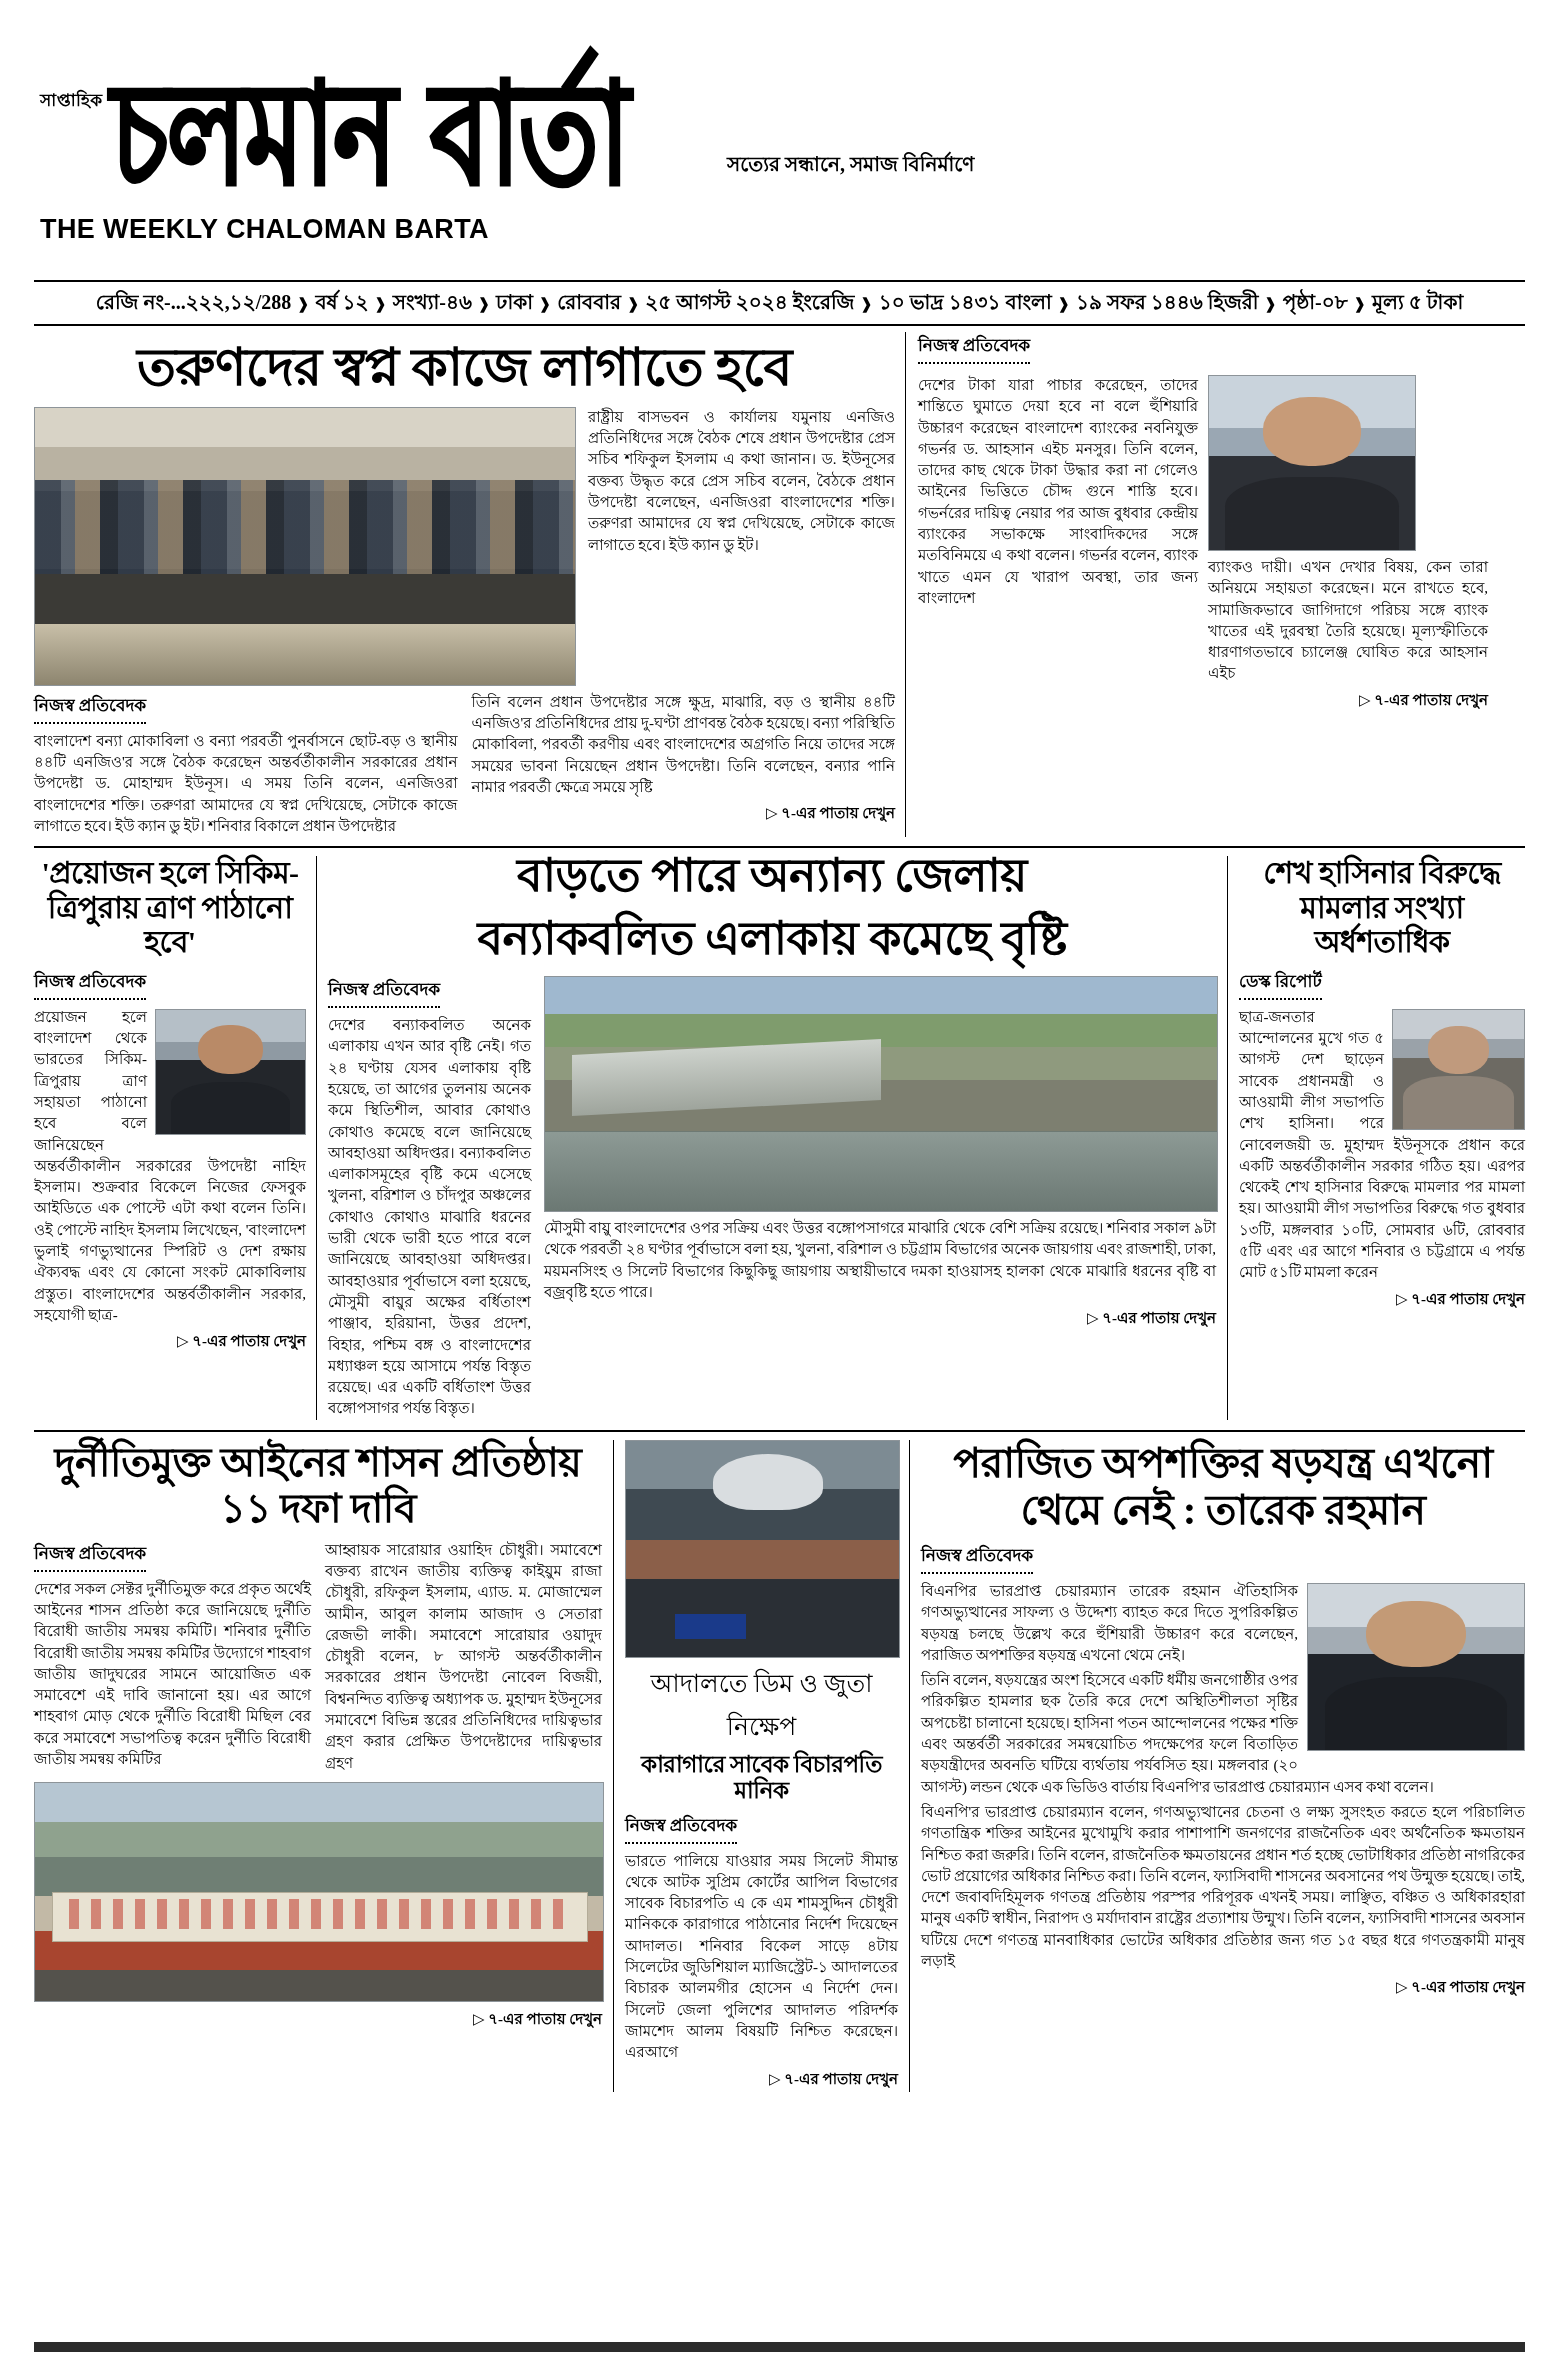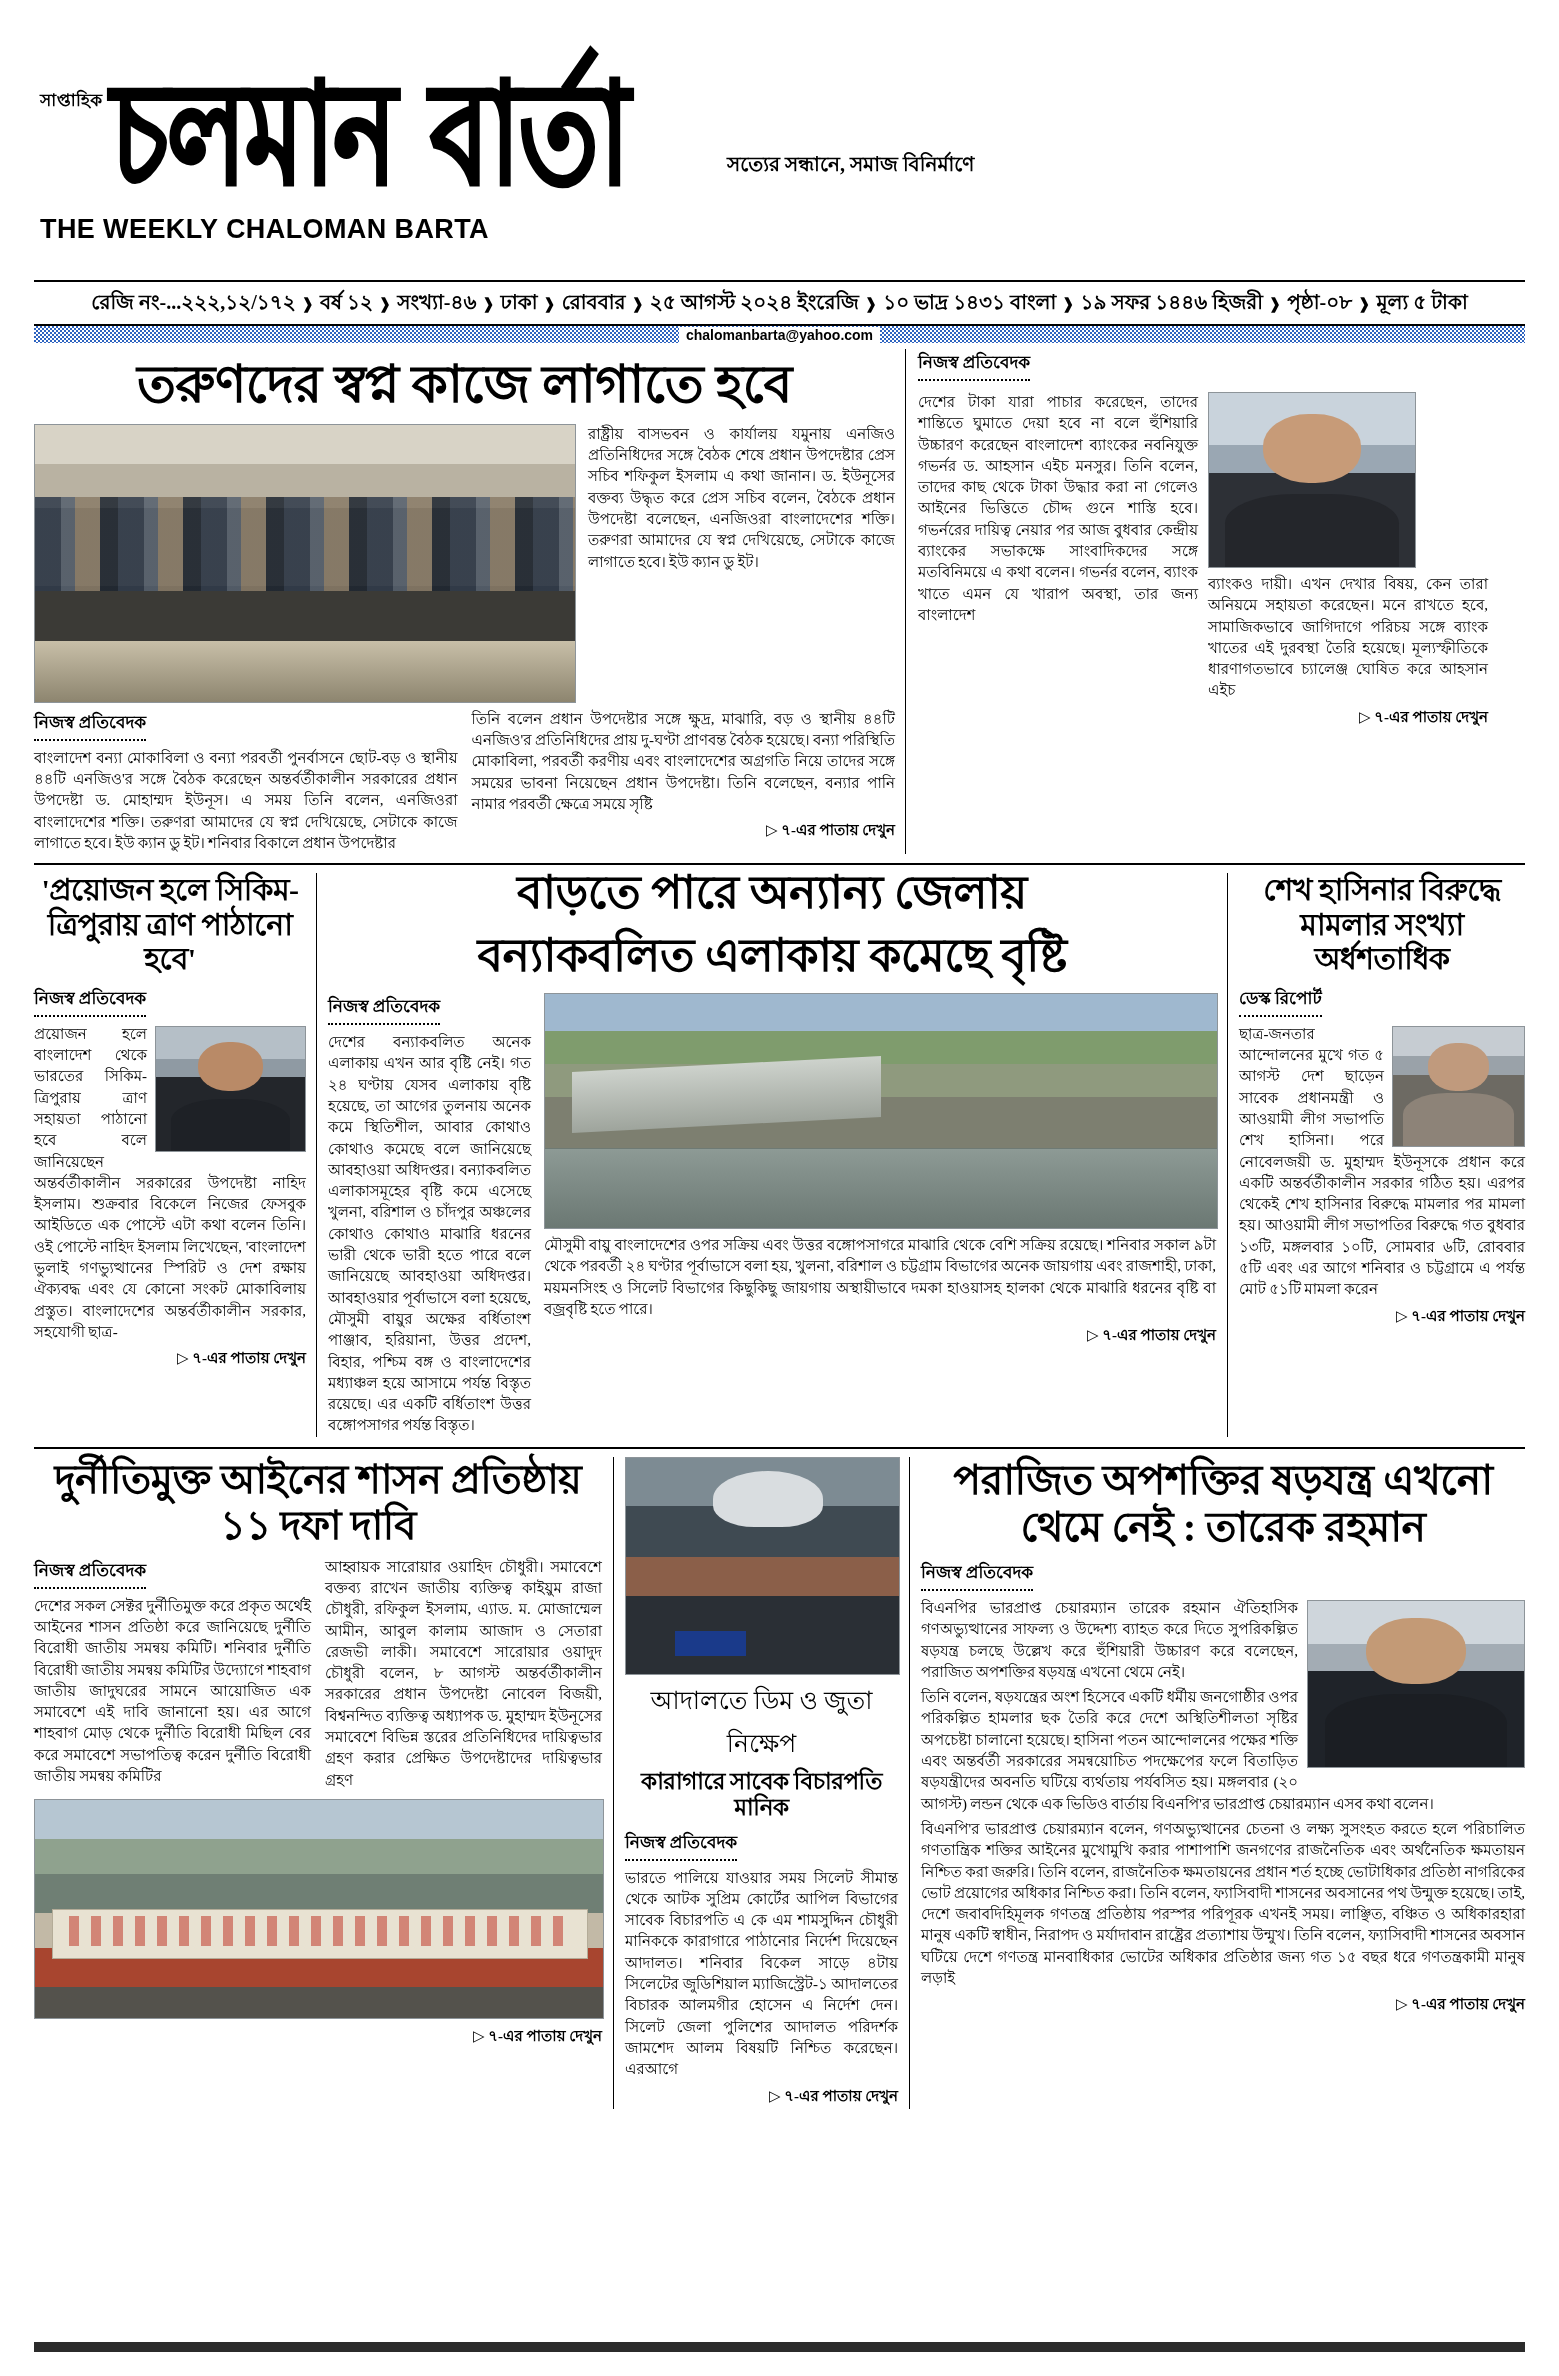--- a/index.html
+++ b/index.html
@@ -244,42 +244,39 @@
     <div class="mast-left">
       <div class="mast-weekly">সাপ্তাহিক</div>
       <h1 class="mast-title">চলমান বার্তা</h1>
       <div class="mast-en">THE WEEKLY CHALOMAN BARTA</div>
       <div class="mast-tagline">সত্যের সন্ধানে, সমাজ বিনির্মাণে</div>
     </div>
 
   </div>
 
   <div class="infobar">
-    <span>রেজি নং-...২২২,১২/১৭২</span>
+    <span>রেজি নং-...২২২,১২/288</span>
     <span class="sep">❯</span>
     <span>বর্ষ ১২</span>
     <span class="sep">❯</span>
     <span>সংখ্যা-৪৬</span>
     <span class="sep">❯</span>
     <span>ঢাকা</span>
     <span class="sep">❯</span>
     <span>রোববার</span>
     <span class="sep">❯</span>
     <span>২৫ আগস্ট ২০২৪ ইংরেজি</span>
     <span class="sep">❯</span>
     <span>১০ ভাদ্র ১৪৩১ বাংলা</span>
     <span class="sep">❯</span>
     <span>১৯ সফর ১৪৪৬ হিজরী</span>
     <span class="sep">❯</span>
     <span>পৃষ্ঠা-০৮</span>
     <span class="sep">❯</span>
     <span>মূল্য ৫ টাকা</span>
-  </div>
-  <div class="emailbar">
-    <span>chalomanbarta@yahoo.com</span>
   </div>
 
   <div class="s1">
 
     <div class="s1-left">
       <div class="hd hd-lead">তরুণদের স্বপ্ন কাজে লাগাতে হবে</div>
       <div class="lead-row">
         <div class="photo ph-meeting lead-photo"></div>
         <div class="lead-txt">
           <div class="body">রাষ্ট্রীয় বাসভবন ও কার্যালয় যমুনায় এনজিও প্রতিনিধিদের সঙ্গে বৈঠক শেষে প্রধান উপদেষ্টার প্রেস সচিব শফিকুল ইসলাম এ কথা জানান। ড. ইউনূসের বক্তব্য উদ্ধৃত করে প্রেস সচিব বলেন, বৈঠকে প্রধান উপদেষ্টা বলেছেন, এনজিওরা বাংলাদেশের শক্তি। তরুণরা আমাদের যে স্বপ্ন দেখিয়েছে, সেটাকে কাজে লাগাতে হবে। ইউ ক্যান ডু ইট।</div>

